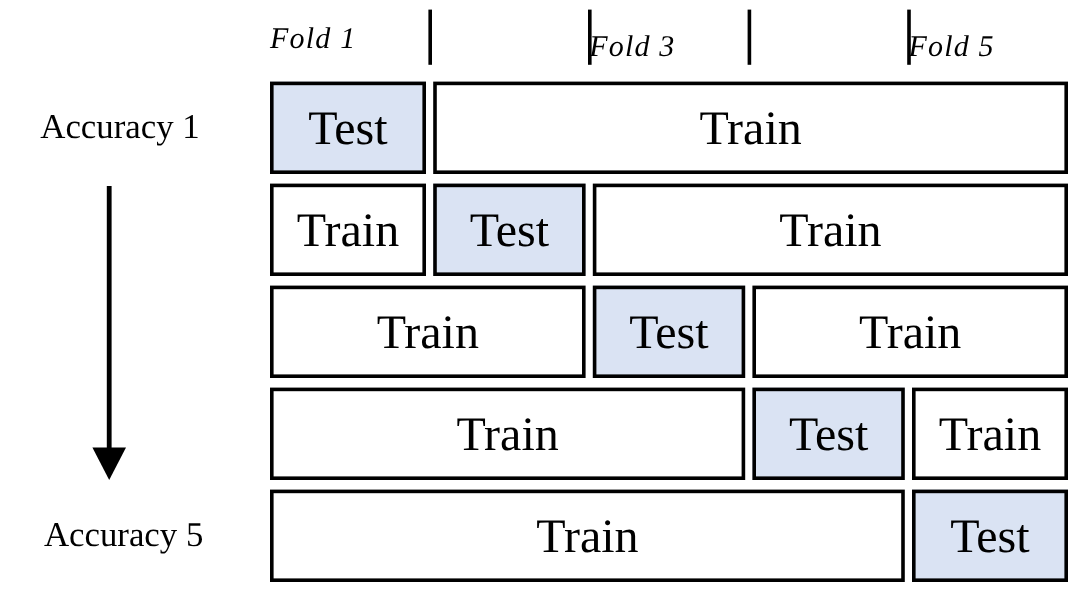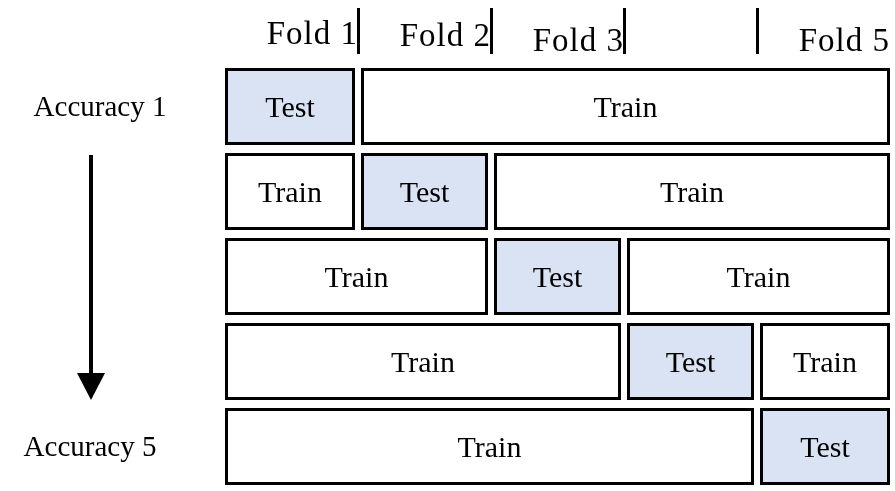--- a/index.html
+++ b/index.html
@@ -7,41 +7,42 @@
     position:relative;
     width:895px;height:491px;
     background:#ffffff;
     font-family:"Liberation Serif", serif;
     color:var(--text-color,#000);
     overflow:hidden;
   }
   .fold-header{position:absolute;left:0;top:0;width:100%;height:60px;}
   .fold-label{
     position:absolute;
-    text-align:right;
-    font-size:33px;
+    text-align:left;
+    font-size:25px;
     letter-spacing:1px;
     white-space:nowrap;
     line-height:30px;
+    font-style:italic;
   }
   .fold-separator{
     position:absolute;
     top:8px;width:3px;height:46px;
     background:var(--border-color,#000);
   }
   .left-labels{position:absolute;left:0;top:0;width:225px;height:100%;}
   .acc-label{
     position:absolute;
     font-size:29px;
     line-height:32px;
     text-align:center;
     white-space:nowrap;
   }
   .acc-top{left:5px;width:190px;top:90px;}
-  .acc-bottom{left:0px;width:180px;top:430px;}
+  .acc-bottom{left:0px;width:180px;top:430px;padding-left:13px;}
   .arrow-line{
     position:absolute;
     left:89px;top:155px;
     width:4px;height:220px;
     background:var(--border-color,#000);
   }
   .arrow-head{
     position:absolute;
     left:77px;top:373px;
     width:0;height:0;
@@ -49,35 +50,34 @@
     border-right:14px solid transparent;
     border-top:27px solid var(--border-color,#000);
   }
   .cv-grid{position:absolute;left:0;top:0;width:100%;height:100%;}
   .cv-row{position:absolute;left:0;width:100%;height:77px;}
   .cv-box{
     position:absolute;top:0;height:77px;
     border:3px solid var(--border-color,#000);
     box-sizing:border-box;
     display:flex;align-items:center;justify-content:center;
-    font-size:30px;
+    font-size:40px;
     background:var(--train-fill,#fff);
   }
   .cv-box.test{background:var(--test-fill,#dae3f3);}
   .cv-box span{display:block;}
 </style>
 </head>
 <body>
 
 <div class="canvas">
 
   <div class="fold-header" id="fold-header">
       <div class="fold-label" style="left: 225px; width: 133px; top: 18px;">Fold 1</div>
       <div class="fold-separator" style="left: 356.5px;"></div>
-      <div class="fold-label" style="left: 358px; width: 133px; top: 20px;">Fold 2</div>
       <div class="fold-separator" style="left: 489.5px;"></div>
       <div class="fold-label" style="left: 491px; width: 133px; top: 25px;">Fold 3</div>
       <div class="fold-separator" style="left: 622.5px;"></div>
       <div class="fold-separator" style="left: 755.5px;"></div>
       <div class="fold-label" style="left: 757px; width: 133px; top: 25px;">Fold 5</div>
     </div>
 
   <div class="left-labels">
     <div class="acc-label acc-top">Accuracy 1</div>
     <div class="arrow-line"></div>

